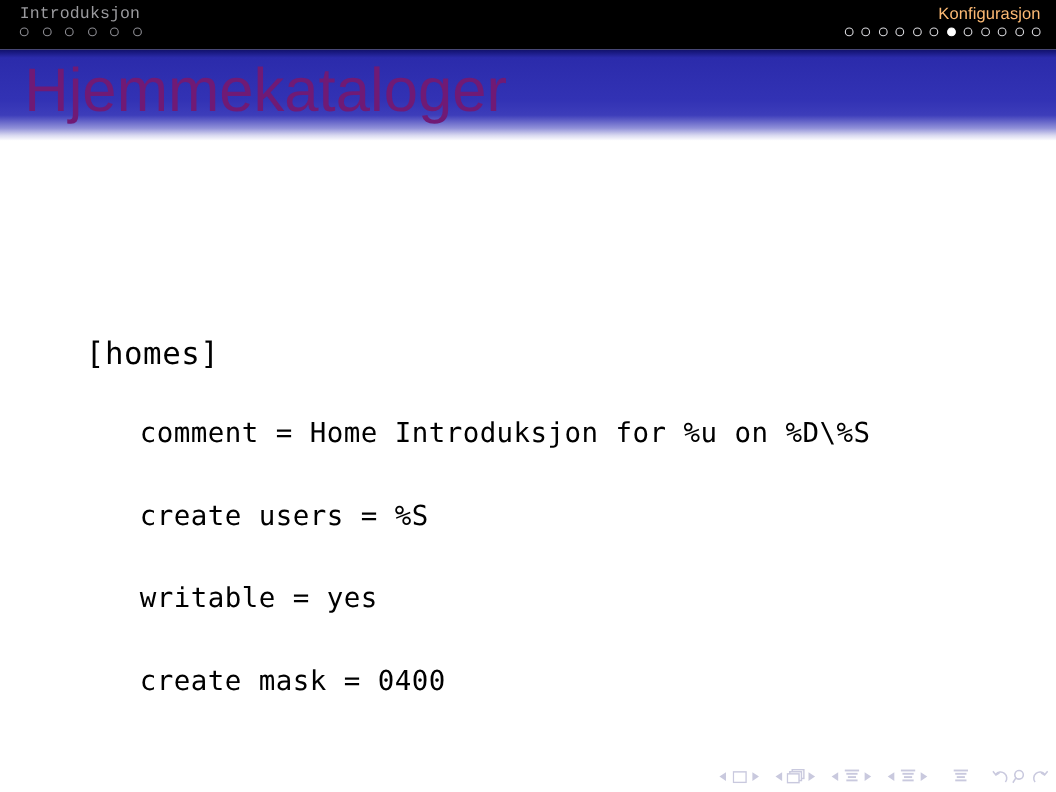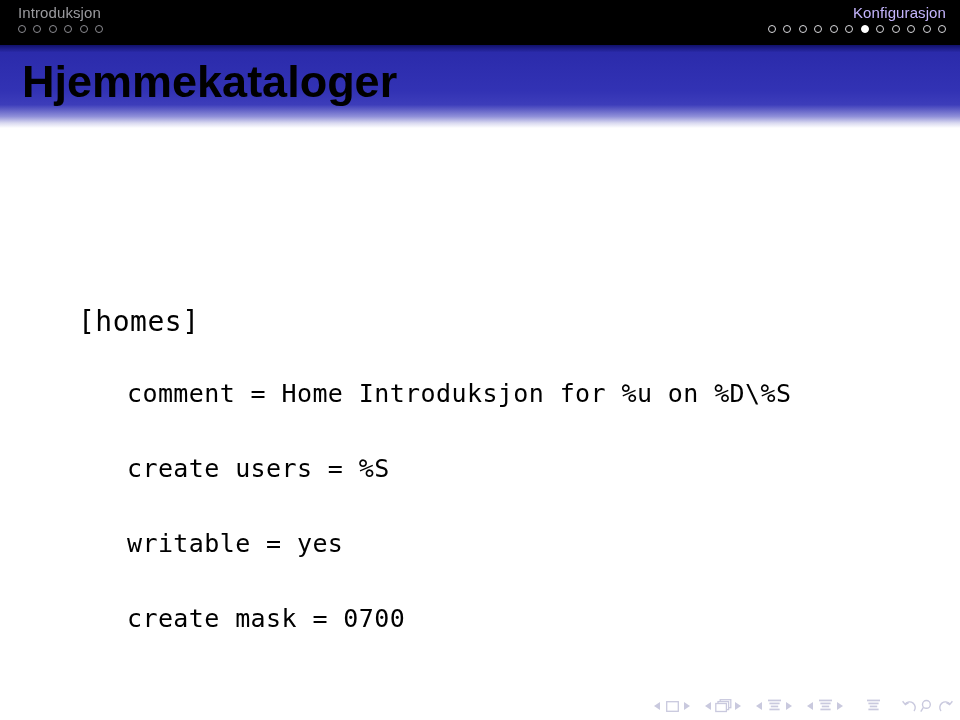--- a/index.html
+++ b/index.html
@@ -22,32 +22,32 @@
     width: 960px;
     height: 45px;
     background: #000000;
     box-sizing: border-box;
   }
   .head-section {
     position: absolute;
     top: 0;
     height: 45px;
   }
-  .head-left  { left: 18px; text-align: left; }
+  .head-left  { left: 18px; text-align: left; font-family: Liberation Mono, monospace; }
   .head-right { right: 14px; text-align: right; }
 
   .head-title {
     font-size: 15px;
     line-height: 15px;
     padding-top: 5px;
     letter-spacing: 0.1px;
     white-space: nowrap;
   }
   .head-left .head-title  { color: #9b9b9f; }
-  .head-right .head-title { color: #c4b5fd; }
+  .head-right .head-title { color: #fdba74; }
 
   .dots {
     padding-top: 5px;
     white-space: nowrap;
     line-height: 0;
   }
   .head-right .dots { text-align: right; }
   .dot {
     display: inline-block;
     width: 8px;
@@ -79,24 +79,24 @@
         #3232b4 55%,
         #3d3dba 72%,
         #8f8fd8 86%,
         #d9d9f0 94%,
         #ffffff 100%);
   }
   .frame-title {
     position: absolute;
     left: 22px;
     top: 12px;
-    font-size: 45px;
+    font-size: 56px;
     line-height: 50px;
-    color: #000000;
-    font-weight: bold;
+    color: #701a75;
+    font-weight: normal;
     white-space: nowrap;
     margin: 0;
   }
 
   
   .content {
     position: absolute;
     left: 0;
     top: 128px;
     width: 960px;
@@ -196,21 +196,21 @@
   <div class="banner-fill"></div>
   <h1 class="frame-title">Hjemmekataloger</h1>
 </div>
 
 <div class="content">
   <div class="code-block">
     <div class="code-head">[homes]</div>
     <div class="code-line">comment = Home Introduksjon for %u on %D\%S</div>
     <div class="code-line">create users = %S</div>
     <div class="code-line">writable = yes</div>
-    <div class="code-line">create mask = 0700</div>
+    <div class="code-line">create mask = 0400</div>
     
   </div>
 </div>
 
 <div class="navbar">
 
   <div class="nav-group">
     <span class="nav-arrow left"></span>
     <span class="nav-glyph">
       <svg width="13" height="11" viewBox="0 0 13 11">

